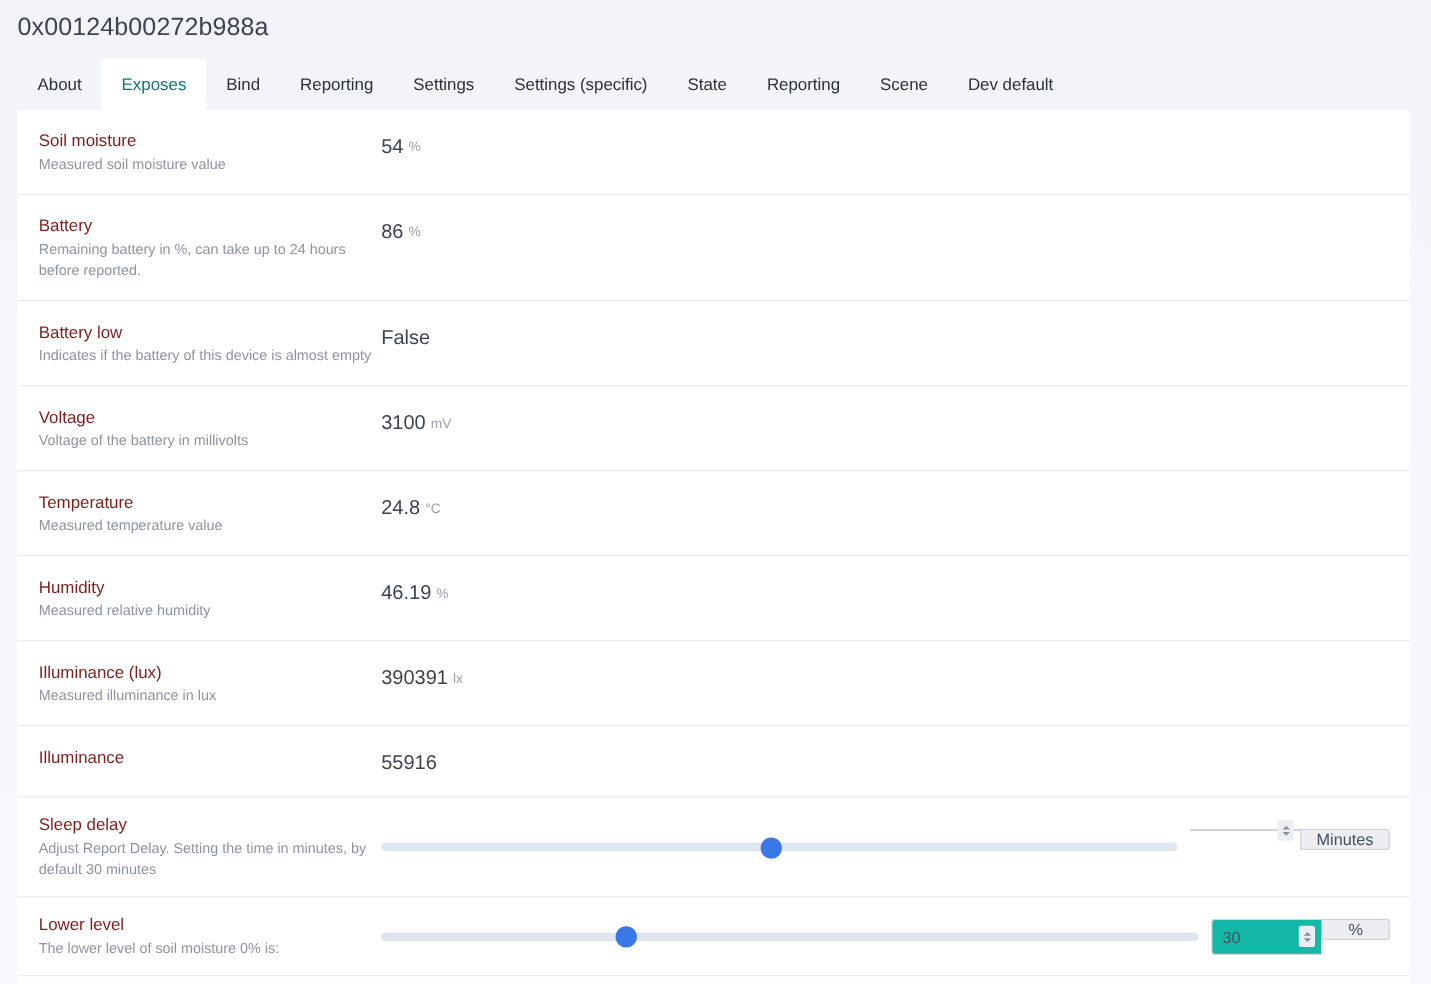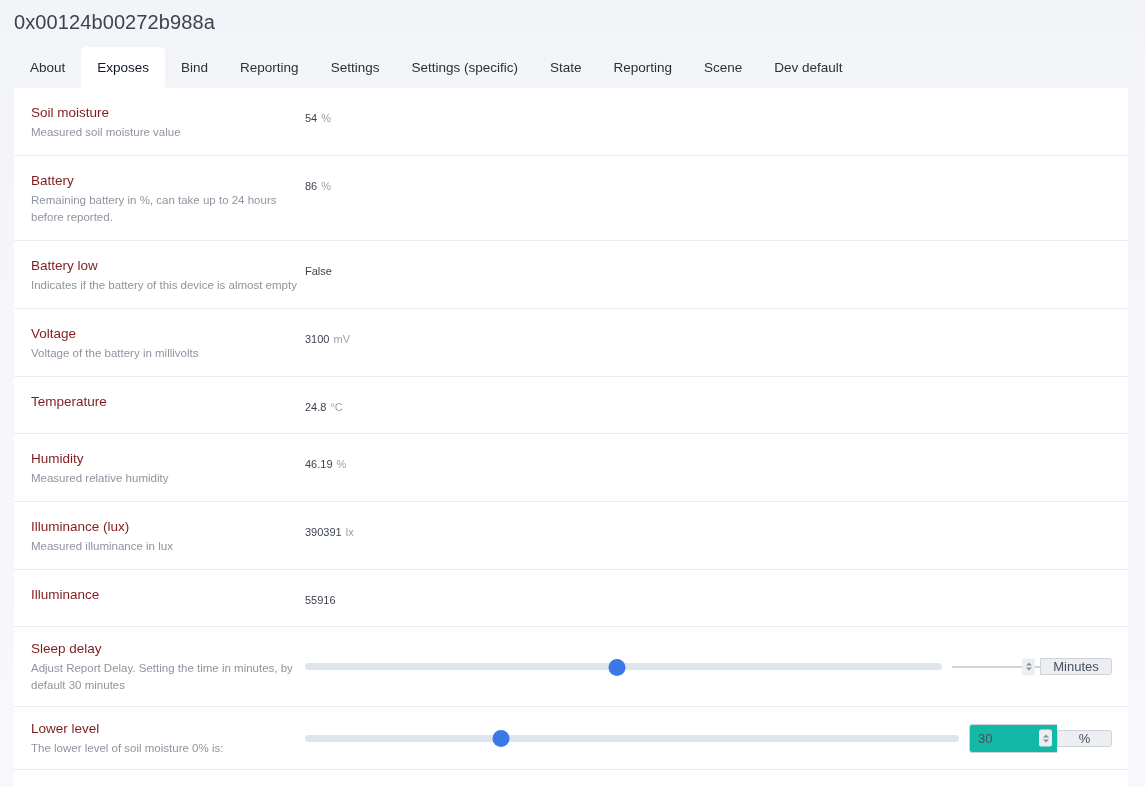--- a/index.html
+++ b/index.html
@@ -52,21 +52,21 @@
     font-size: 13.5px;
     color: #2b3138;
     white-space: nowrap;
     cursor: pointer;
     border-top-left-radius: 5px;
     border-top-right-radius: 5px;
     user-select: none;
   }
   .tab.active {
     background: #ffffff;
-    color: #0f172a;
+    color: #0f766e;
   }
 
   
   .panel {
     position: absolute;
     left: 14px;
     top: 88px;
     width: 1114px;
     bottom: 0;
     background: #ffffff;
@@ -105,21 +105,21 @@
   }
 
   .row-value {
     flex: 1 1 auto;
     display: flex;
     align-items: center;
     min-height: 28px;
     padding-top: 3px;
   }
   .value-text {
-    font-size: 11px;
+    font-size: 16px;
     color: #3d4450;
     white-space: nowrap;
   }
   .value-unit {
     font-size: 11px;
     color: #9aa0aa;
     margin-left: 4px;
   }
 
   
@@ -159,21 +159,21 @@
     height: 17px;
     border-radius: 50%;
     background: #3b78e7;
     transform: translateX(-50%);
     top: 2px;
   }
 
   
   .input-group {
     display: flex;
-    align-items: center;
+    align-items: flex-start;
     flex: 0 0 auto;
     height: 29px;
   }
   .num-input {
     position: relative;
     width: 88px;
     border: 1px solid #ced4da;
     border-right: none;
     background: #14b8a6;
     border-top-left-radius: 3px;
@@ -284,20 +284,21 @@
             <div class="row-desc">Voltage of the battery in millivolts</div>
           </div>
           <div class="row-value">
             <span class="value-text">3100</span>
             <span class="value-unit">mV</span>
           </div>
         </div>
         <div class="row">
           <div class="row-label">
             <div class="row-name">Temperature</div>
+            <div class="row-desc">Measured temperature value</div>
           </div>
           <div class="row-value">
             <span class="value-text">24.8</span>
             <span class="value-unit">°C</span>
           </div>
         </div>
         <div class="row">
           <div class="row-label">
             <div class="row-name">Humidity</div>
             <div class="row-desc">Measured relative humidity</div>

